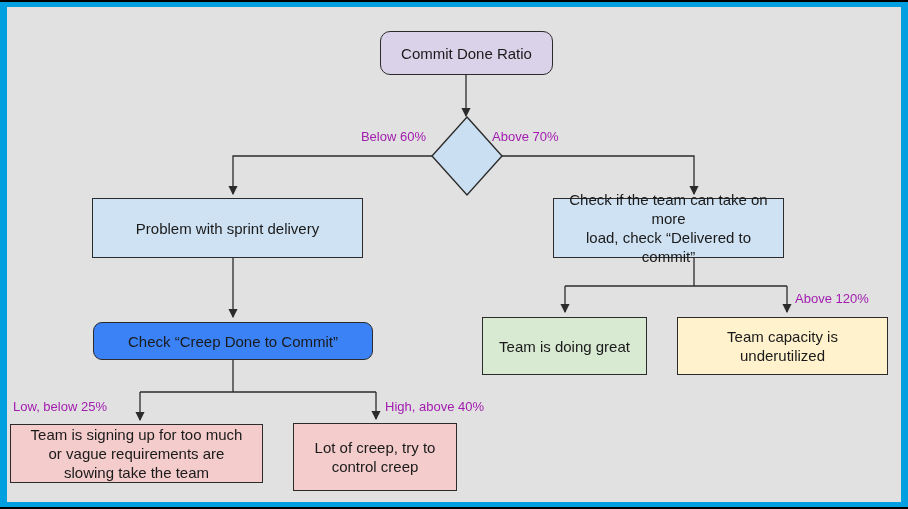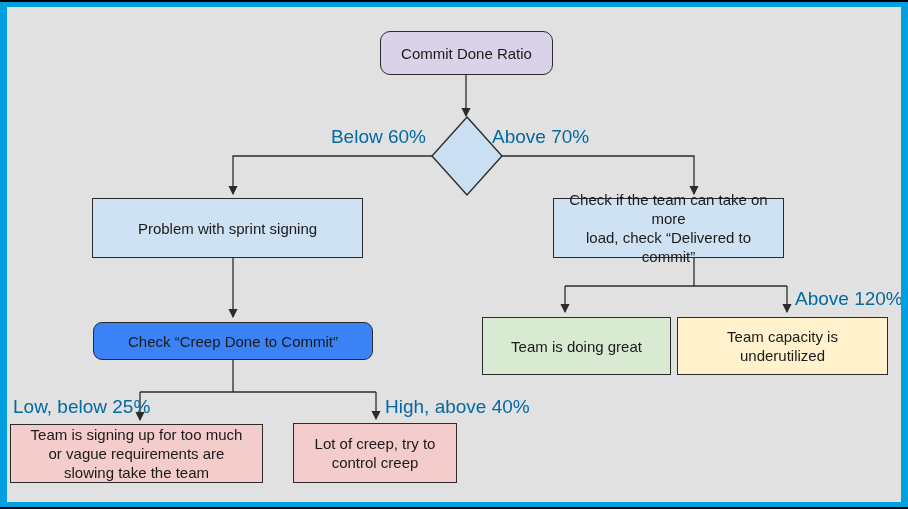--- a/index.html
+++ b/index.html
@@ -29,27 +29,27 @@
     border:1.5px solid #2b2b2b;
     display:flex; align-items:center; justify-content:center;
     text-align:center; font-size:15px; line-height:19px;
     white-space:pre-line; z-index:10; padding:1px 13px;
   }
   .node-commit   { left:380px; top:31px;  width:173px; height:44px; border-radius:10px; }
   .node-problem  { left:92px;  top:198px; width:271px; height:60px; }
   .node-moreload { left:553px; top:198px; width:231px; height:60px; }
   .node-creepchk { left:93px;  top:322px; width:280px; height:38px; border-radius:9px; }
   .node-signup   { left:10px;  top:424px; width:253px; height:59px; }
-  .node-lotcreep { left:293px; top:423px; width:164px; height:60px; }
-  .node-great    { left:482px; top:317px; width:189px; height:58px; }
+  .node-lotcreep { left:293px; top:423px; width:164px; height:68px; }
+  .node-great    { left:482px; top:317px; width:165px; height:58px; }
   .node-under    { left:677px; top:317px; width:211px; height:58px; }
 
   .edge-label {
-    position:absolute; font-size:19px; line-height:16px;
-    z-index:10; white-space:nowrap; color:#0369a1;
+    position:absolute; font-size:13px; line-height:16px;
+    z-index:10; white-space:nowrap; color:#a21caf;
   }
   .lbl-below60  { left:326px; top:129px; width:100px; text-align:right; }
   .lbl-above70  { left:492px; top:129px; }
   .lbl-between  { left:420px; top:291px; width:133px; text-align:right; }
   .lbl-above120 { left:795px; top:291px; }
   .lbl-low25    { left:13px;  top:399px; }
   .lbl-high40   { left:385px; top:399px; }
 </style>
 </head>
 <body>
@@ -72,21 +72,21 @@
     <path class="edge" d="M376,392 V419" marker-end="url(#arrow)"></path>
     <path class="edge" d="M694,258 V286"></path>
     <path class="edge" d="M565,286 H787"></path>
     <path class="edge" d="M565,286 V312" marker-end="url(#arrow)"></path>
     <path class="edge" d="M787,286 V312" marker-end="url(#arrow)"></path>
     <polygon class="diamond" points="467,117 502,156 467,195 432,156" fill="#CBDFF2"></polygon>
   </svg>
 
   <div class="node node-commit" style="background-color: rgb(217, 210, 233);">Commit Done Ratio</div>
 
-  <div class="node node-problem" style="background-color: rgb(207, 226, 243);">Problem with sprint signing</div>
+  <div class="node node-problem" style="background-color: rgb(207, 226, 243);">Problem with sprint delivery</div>
 
   <div class="node node-moreload" style="background-color: rgb(207, 226, 243);">Check if the team can take on more
 load, check “Delivered to commit”</div>
 
   <div class="node node-creepchk" style="background-color: #3b82f6;">Check “Creep Done to Commit”</div>
 
   <div class="node node-signup" style="background-color: rgb(244, 204, 204);">Team is signing up for too much
 or vague requirements are
 slowing take the team</div>
 

